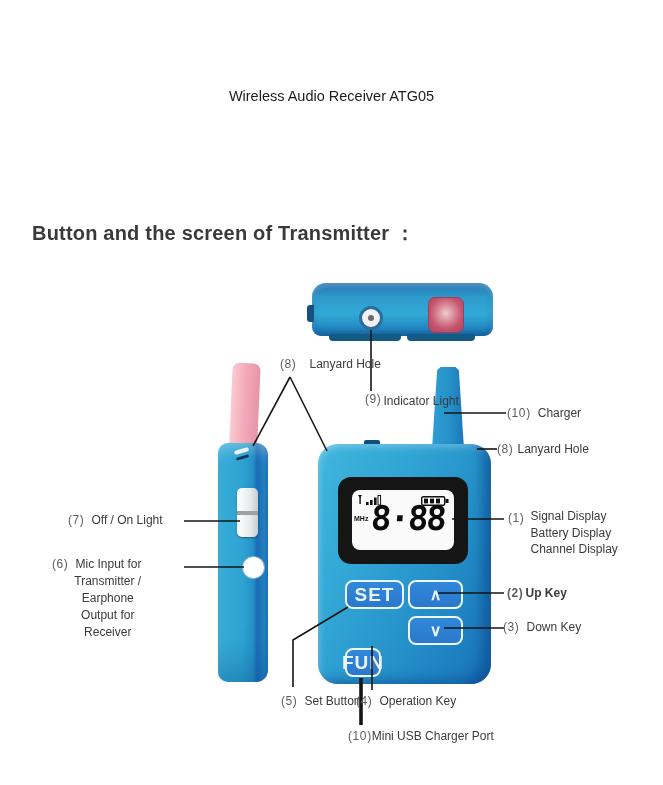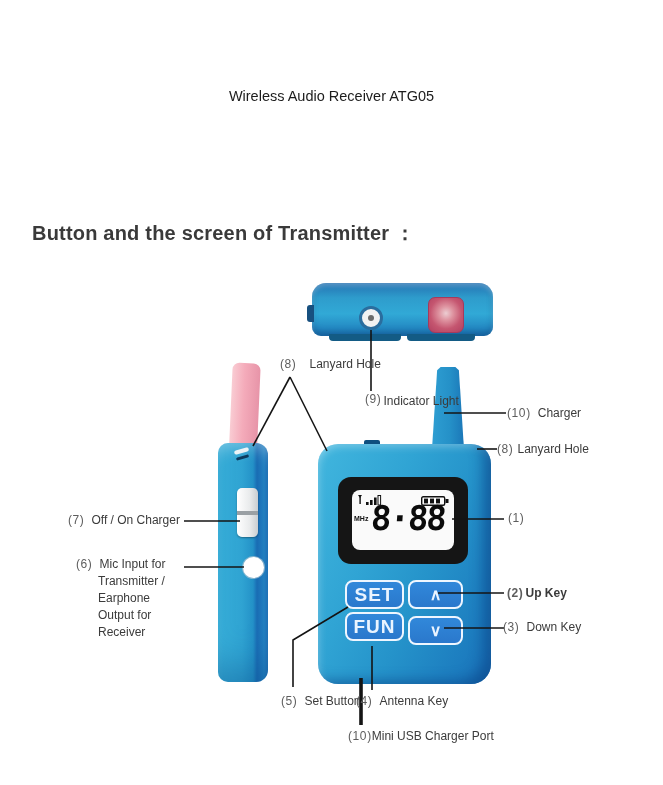--- a/index.html
+++ b/index.html
@@ -108,21 +108,21 @@
   .icon-sig { left:358px; top:495px; }
   .icon-bat { left:421px; top:496px; }
   .key {
     position:absolute; display:flex; align-items:center; justify-content:center;
     background:linear-gradient(180deg,#3188da 0%,#2a78cc 100%);
     border:2px solid #eef6ff; border-radius:8px; box-sizing:border-box;
     color:#eaf4ff; font-weight:bold;
   }
   .key-set  { left:345px; top:580px; width:59px; height:29px; font-size:19px; letter-spacing:1px; }
   .key-up   { left:408px; top:580px; width:55px; height:29px; font-size:16px; }
-  .key-fun  { left:345px; top:612px; width:59px; height:29px; font-size:19px; letter-spacing:1px; }
+  .key-fun  { left:345px; top:648px; width:36px; height:29px; font-size:19px; letter-spacing:1px; }
   .key-down { left:408px; top:616px; width:55px; height:29px; font-size:16px; }
 </style>
 </head>
 <body>
 
 <div class="page">
 
   <div class="subtitle">Wireless Audio Receiver ATG05</div>
   <div class="section">Button and the screen of Transmitter ：</div>
 
@@ -200,50 +200,55 @@
     <div class="lbl" style="left:507px; top:406px;">
       <span class="nm">(10)</span><span>Charger</span>
     </div>
 
     <div class="lbl lbl-8right" style="left:497px; top:442px;">
       <span class="nm">(8)</span><span>Lanyard Hole</span>
     </div>
 
     <div class="lbl lbl-1" style="left:508px; top:508px;">
       <span class="nm">(1)</span>
+      <span class="col">
+        <div>Signal Display</div>
+        <div>Battery Display</div>
+        <div>Channel Display</div>
+      </span>
     </div>
 
     <div class="lbl lbl-2" style="left:507px; top:586px;font-weight:bold;">
       <span class="nm">(2)</span><span>Up Key</span>
     </div>
 
     <div class="lbl" style="left:503px; top:620px;">
       <span class="nm">(3)</span><span>Down Key</span>
     </div>
 
     <div class="lbl" style="left:68px; top:513px;">
-      <span class="nm">(7)</span><span>Off / On Charger</span>
-    </div>
-
-    <div class="lbl lbl-6" style="left:76px; top:556px;">
+      <span class="nm">(7)</span><span>Off / On Light</span>
+    </div>
+
+    <div class="lbl lbl-6" style="left:52px; top:556px;text-align:center;">
       <div>
         <span class="nm">(6)</span><span>Mic Input for</span>
       </div>
       <div class="cont">Transmitter /</div>
       <div class="cont">Earphone</div>
       <div class="cont">Output for</div>
       <div class="cont">Receiver</div>
     </div>
 
     <div class="lbl" style="left:281px; top:694px;text-align:center;">
       <span class="nm">(5)</span><span>Set Button</span>
     </div>
 
     <div class="lbl" style="left:356px; top:694px;">
-      <span class="nm">(4)</span><span>Antenna Key</span>
+      <span class="nm">(4)</span><span>Operation Key</span>
     </div>
 
     <div class="lbl lbl-10usb" style="left:348px; top:729px;">
       <span class="nm">(10)</span><span>Mini USB Charger Port</span>
     </div>
 
   </div>
 </div>
 
 </body></html>

